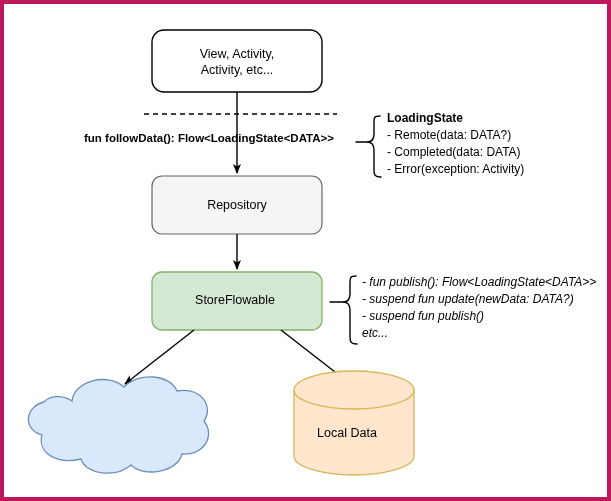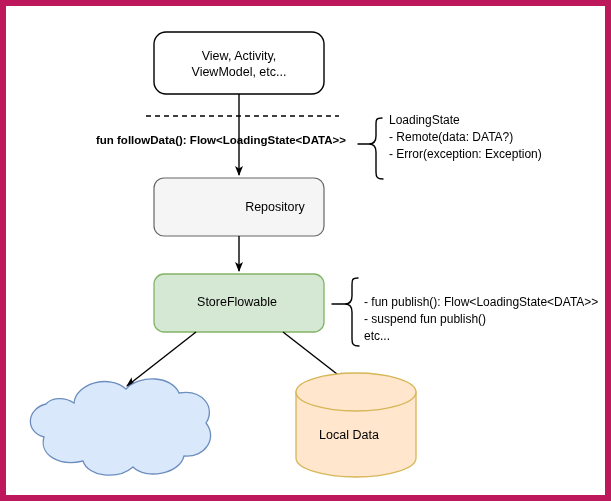--- a/index.html
+++ b/index.html
@@ -8,21 +8,21 @@
     background: #ffffff;
   }
   body {
     font-family: "Liberation Sans", sans-serif;
   }
   #canvas {
     position: relative;
     width: 611px;
     height: 501px;
     background: #ffffff;
-    border: 6px solid #be185d;
+    border: 4px solid #be185d;
     box-sizing: border-box;
     overflow: hidden;
   }
   #svg-layer {
     position: absolute;
     left: 0;
     top: 0;
     width: 611px;
     height: 501px;
   }
@@ -36,21 +36,20 @@
   }
   .box-top-label {
     left: 149px;
     top: 42px;
     width: 168px;
   }
   .box-repo-label {
     left: 149px;
     top: 193px;
     width: 168px;
-    margin-left: 36px;
   }
   .box-store-label {
     left: 149px;
     top: 288px;
     width: 164px;
   }
   .cloud-label {
     left: 28px;
     top: 414px;
     width: 172px;
@@ -58,47 +57,48 @@
   .cyl-label {
     left: 289px;
     top: 421px;
     width: 108px;
   }
   .edge-label {
     position: absolute;
     left: 80px;
     top: 128px;
     width: 260px;
-    text-align: right;
+    text-align: left;
     font-size: 11.5px;
     font-weight: bold;
     color: #000000;
     white-space: nowrap;
   }
   .annotation {
     position: absolute;
     font-size: 12px;
     line-height: 17px;
     color: #000000;
     white-space: nowrap;
   }
   .annotation .ann-title {
-    font-weight: normal;
+    font-weight: bold;
     display: block;
   }
   .annotation .ann-line {
     display: block;
   }
   #ann-loading {
     left: 383px;
     top: 106px;
   }
   #ann-store {
     left: 358px;
-    top: 288px;
+    top: 270px;
+    font-style: italic;
   }
 </style>
 </head>
 <body>
 
 <div id="canvas">
 
   <svg id="svg-layer" viewBox="0 0 611 501">
     <defs>
       <marker id="arrowhead" markerWidth="10" markerHeight="8" refX="9" refY="4" orient="auto" markerUnits="userSpaceOnUse">
@@ -158,37 +158,39 @@
                C 346 296, 343 298, 339 298
                C 343 298, 346 300, 346 306
                L 346 333
                C 346 338, 347 340, 353 340"></path>
       <line x1="326" y1="298" x2="339" y2="298"></line>
     </g>
   </svg>
 
   <div class="node-label box-top-label">
     <div>View, Activity,</div>
-    <div>ViewModel, etc...</div>
+    <div>Activity, etc...</div>
   </div>
 
   <div class="node-label box-repo-label">Repository</div>
 
   <div class="node-label box-store-label">StoreFlowable</div>
 
 
   <div class="node-label cyl-label">Local Data</div>
 
   <div class="edge-label">fun followData(): Flow&lt;LoadingState&lt;DATA&gt;&gt;</div>
 
   <div class="annotation" id="ann-loading">
     <span class="ann-title">LoadingState</span>
     <span class="ann-line">- Remote(data: DATA?)</span>
-    <span class="ann-line">- Error(exception: Exception)</span>
+    <span class="ann-line">- Completed(data: DATA)</span>
+    <span class="ann-line">- Error(exception: Activity)</span>
   </div>
 
   <div class="annotation" id="ann-store">
     <span class="ann-line">- fun publish(): Flow&lt;LoadingState&lt;DATA&gt;&gt;</span>
+    <span class="ann-line">- suspend fun update(newData: DATA?)</span>
     <span class="ann-line">- suspend fun publish()</span>
     <span class="ann-line">etc...</span>
   </div>
 
 </div>
 
 </body></html>

